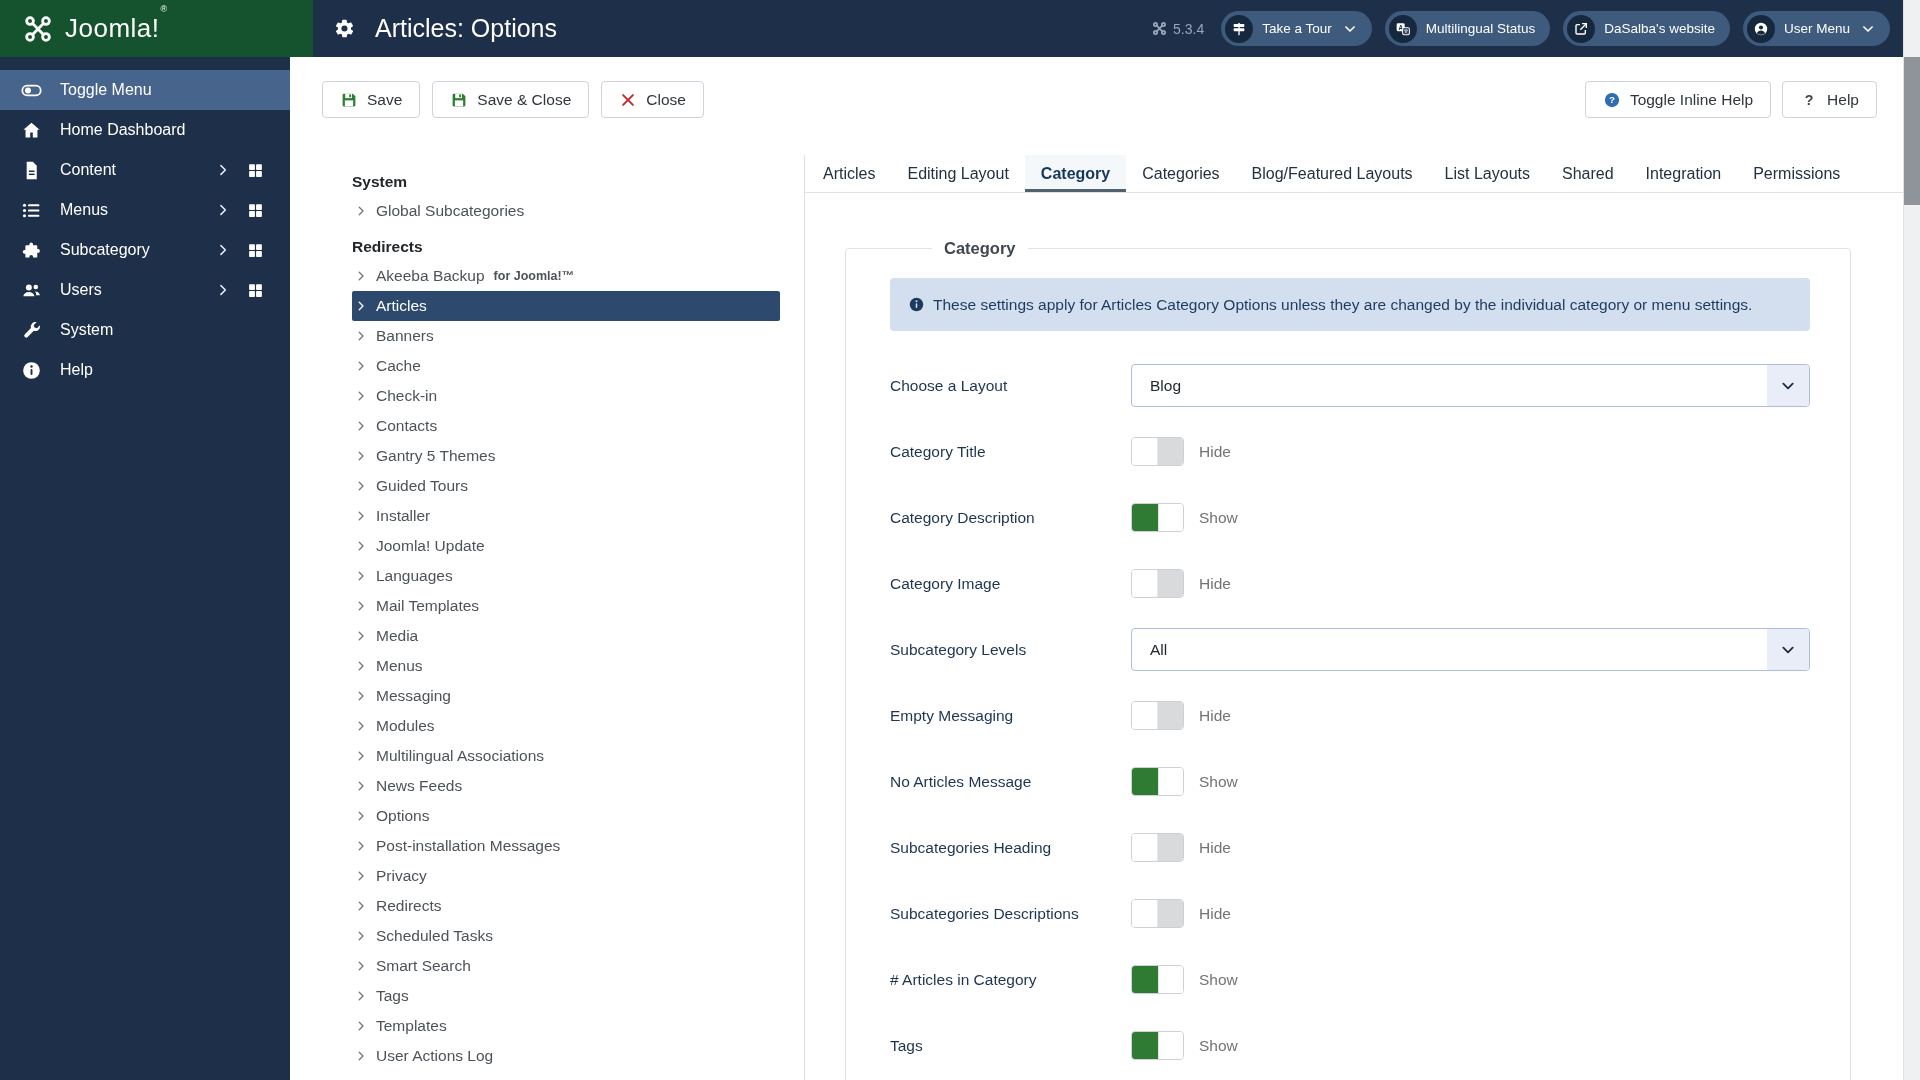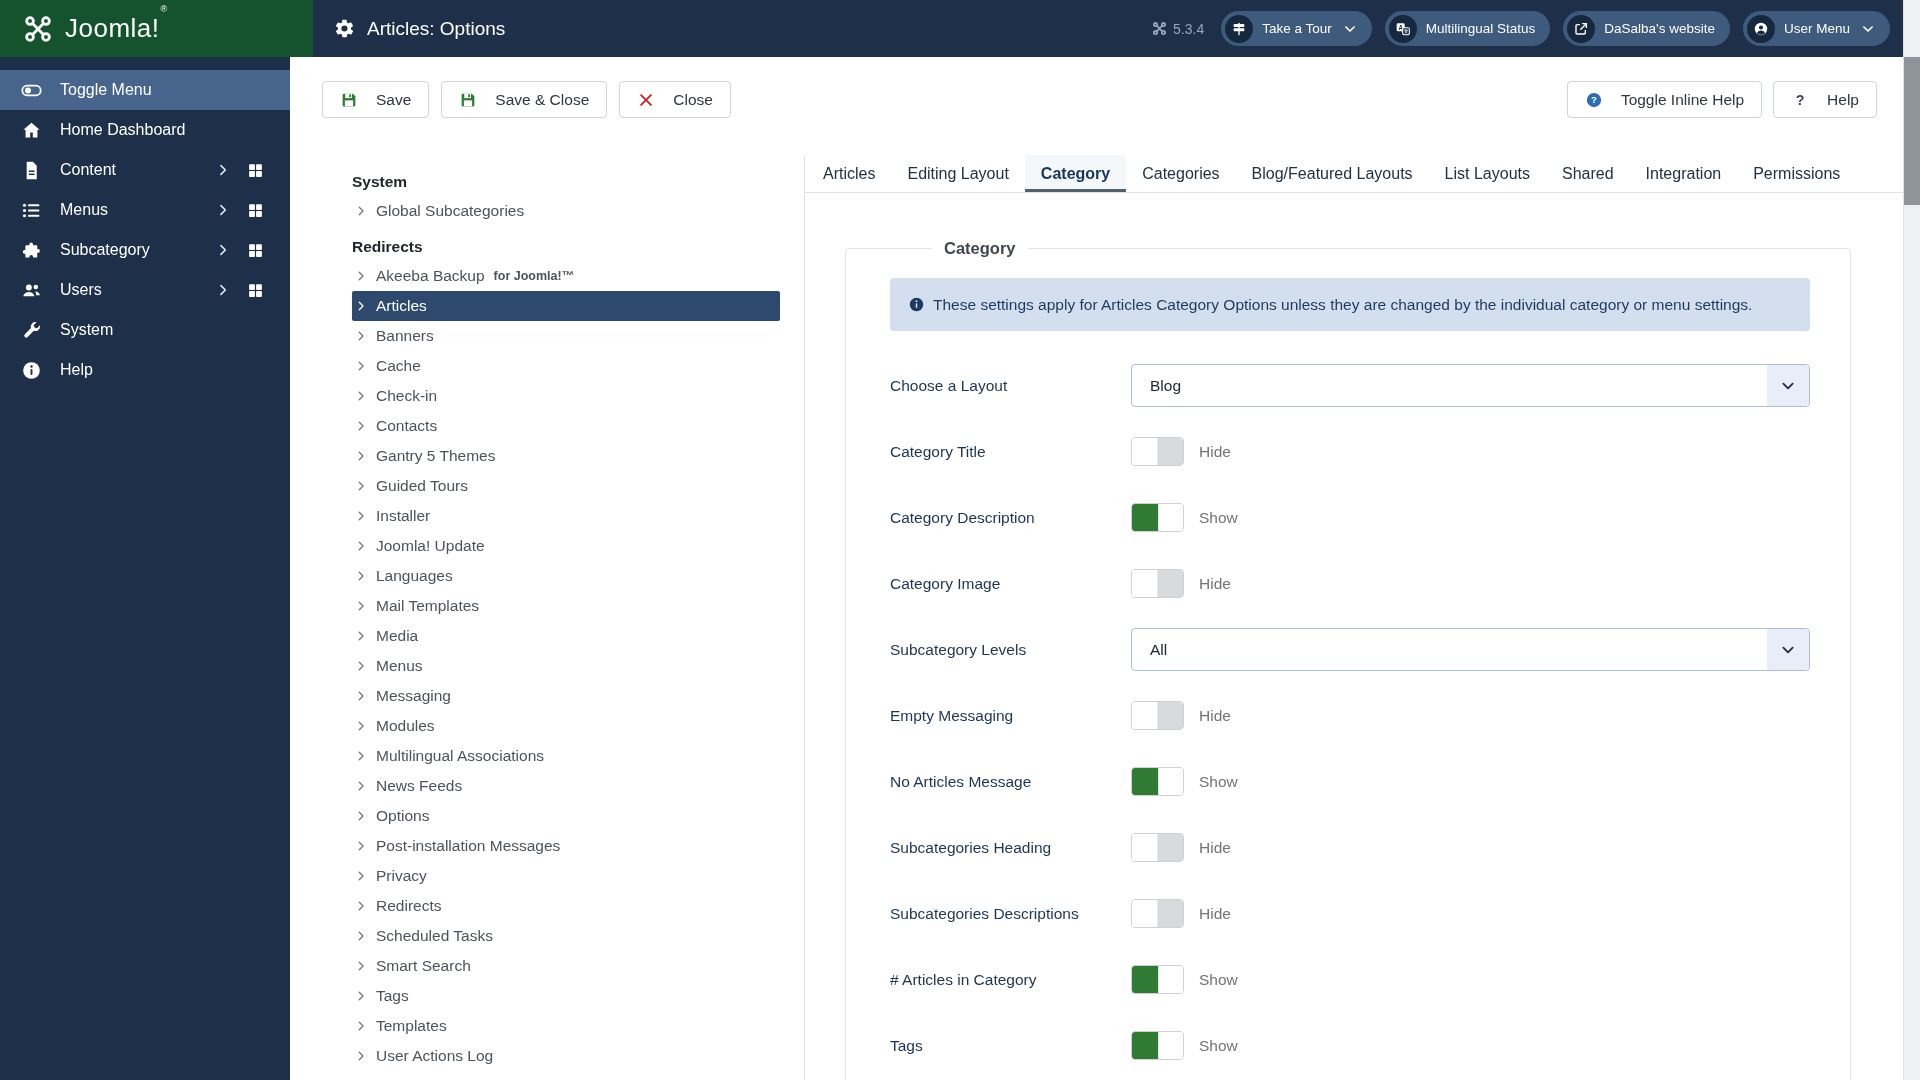--- a/index.html
+++ b/index.html
@@ -10,21 +10,21 @@
   .icn text{font-family:"Liberation Sans",sans-serif;}
 
   
   .topbar{position:absolute;left:0;top:0;right:0;height:57px;background:#1e2f49;display:flex;z-index:5;}
   .logo-block{width:290px;flex:none;background:#14532d;display:flex;align-items:center;padding-left:23px;gap:12px;cursor:pointer;}
   .logo-mark{width:30px;height:30px;color:#fff;}
   .logo-text{color:#fff;font-size:26px;letter-spacing:.5px;}
   .logo-reg{color:#fff;font-size:9px;vertical-align:top;position:relative;top:-9px;left:1px;}
   .header-main{flex:1;display:flex;align-items:center;color:#fff;padding:0 30px 0 21px;}
   .gear{width:21px;height:21px;color:#fff;margin-right:12px;}
-  .page-title{font-size:19px;font-weight:400;margin:0;}
+  .page-title{font-size:25px;font-weight:400;margin:8px;}
   .header-right{margin-left:auto;display:flex;align-items:center;gap:13px;}
   .version{display:flex;align-items:center;gap:6px;color:#96a6bb;font-size:14px;margin-right:4px;}
   .jmark{width:15px;height:15px;color:#96a6bb;}
   .pill{height:35px;border:none;border-radius:18px;background:#3e5a7d;display:flex;align-items:center;gap:9px;
     padding:0 15px 0 4px;color:#fff;font-size:13.5px;cursor:pointer;font-family:inherit;}
   .pill-circle{width:28px;height:28px;border-radius:50%;background:#16283e;display:flex;align-items:center;justify-content:center;}
   .pill-circle .icn{width:16px;height:16px;color:#fff;}
   .pill .chev{width:14px;height:14px;color:#fff;margin-left:2px;}
 
   
@@ -32,21 +32,21 @@
   .side-item{height:40px;display:flex;align-items:center;gap:18px;padding:0 26px 0 21px;color:#fff;font-size:16px;cursor:pointer;}
   .side-item.active{background:#47648c;}
   .side-icon{width:21px;height:21px;color:#fff;}
   .side-extra{margin-left:auto;display:flex;align-items:center;gap:17px;}
   .side-chev{width:14px;height:14px;color:#e9eef5;}
   .side-grid{width:17px;height:17px;color:#fff;cursor:pointer;}
 
   
   .main{position:absolute;left:290px;top:57px;right:0;bottom:0;background:#fff;}
   .toolbar{display:flex;align-items:flex-start;padding:24px 43px 0 32px;}
-  .btn{height:37px;border:1px solid #ced4da;border-radius:4px;background:#fff;display:flex;align-items:center;gap:18px;
+  .btn{height:37px;border:1px solid #ced4da;border-radius:4px;background:#fff;display:flex;align-items:center;gap:9px;
     padding:0 17px;font-size:15.5px;color:#30363c;cursor:pointer;margin-right:12px;font-family:inherit;text-align:right;}
   .btn .icn{width:18px;height:18px;}
   .toolbar-right{margin-left:auto;display:flex;}
   .toolbar-right .btn{margin-right:0;margin-left:11px;}
 
   .content{position:absolute;top:98px;left:0;right:0;bottom:0;display:flex;overflow:hidden;}
   .options-sidebar{width:428px;flex:none;padding:6px 24px 0 62px;overflow:hidden;}
   .opt-heading{font-weight:700;font-size:15.5px;color:#22262a;margin:12px 0 5px;}
   .opt-item{height:30px;display:flex;align-items:center;gap:9px;font-size:15.5px;color:#4d5359;cursor:pointer;padding:0 12px 0 3px;border-radius:2px;}
   .opt-item .icn{width:12px;height:12px;color:#6e757c;}

